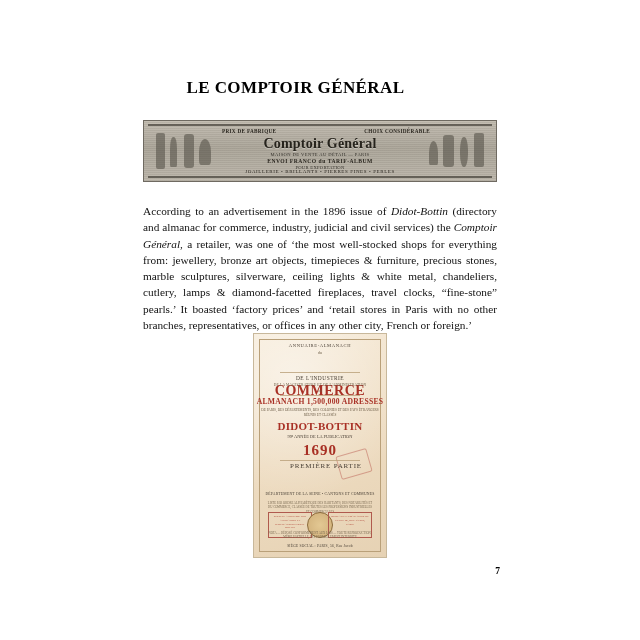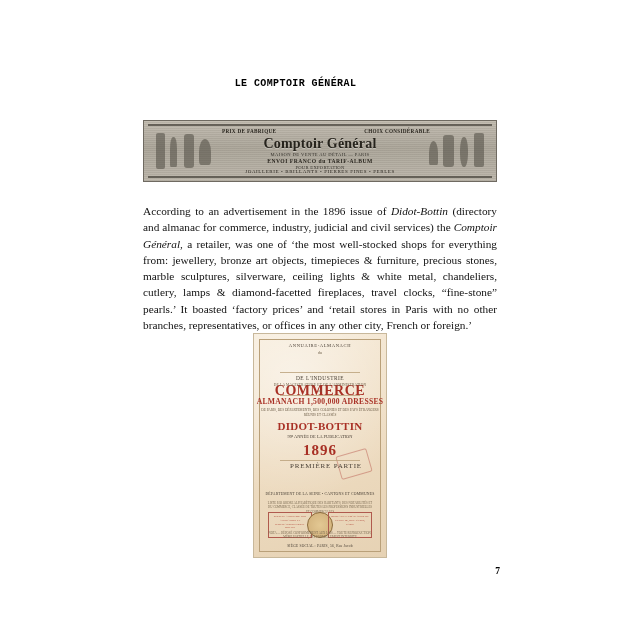--- a/index.html
+++ b/index.html
@@ -22,23 +22,23 @@
     box-sizing: border-box;
   }
 
   
   .doc-title {
     position: absolute;
     top: 78px;
     left: 0;
     width: 591px;
     text-align: center;
-    font-family: Liberation Mono, monospace;
-    font-weight: bold;
-    font-size: 10px;
+    font-family: Liberation Serif, serif;
+    font-weight: bold;
+    font-size: 17px;
     letter-spacing: 0.4px;
   }
 
   
   .banner-figure {
     position: absolute;
     top: 120px;
     left: 143px;
     width: 354px;
     height: 62px;
@@ -324,21 +324,21 @@
     <div class="c-rule rule-a"></div>
     <div class="cover-inner c-sub1">DE L'INDUSTRIE</div>
     <div class="cover-inner c-sub2">DE LA MAGISTRATURE ET DE L'ADMINISTRATION</div>
     <div class="cover-inner c-sub3">ou</div>
     <div class="c-rule rule-b"></div>
     <div class="cover-inner c-alm">ALMANACH 1,500,000 ADRESSES</div>
     <div class="cover-inner c-sub4">DE PARIS, DES DÉPARTEMENTS, DES COLONIES ET DES PAYS ÉTRANGERS</div>
     <div class="cover-inner c-sub5">RÉUNIS ET CLASSÉS</div>
     <div class="cover-inner c-didot">DIDOT-BOTTIN</div>
     <div class="cover-inner c-year99">99ᵉ ANNÉE DE LA PUBLICATION</div>
-    <div class="cover-inner c-1896">1896</div>
+    <div class="cover-inner c-1896">1690</div>
     <div class="c-redstamp"></div>
     <div class="c-rule rule-c"></div>
     <div class="cover-inner c-prem">PREMIÈRE PARTIE</div>
     <div class="cover-inner c-dept">DÉPARTEMENT DE LA SEINE • CANTONS ET COMMUNES</div>
     <div class="cover-inner c-note1">LISTE PAR ORDRE ALPHABÉTIQUE DES HABITANTS, DES NOTABILITÉS ET DU COMMERCE, CLASSÉE DE TOUTES LES PROFESSIONS INDUSTRIELLES ET COMMERCIALES</div>
     <div class="c-stampbox">SOCIÉTÉ ANONYME DES ANNUAIRES ET PUBLICATIONS DIDOT-BOTTIN</div>
     <div class="c-seal"></div>
     <div class="c-stampbox2">BUREAUX ET MAGASINS DE VENTE 56, RUE JACOB, PARIS</div>
     <div class="cover-inner c-note2">NOTA — DÉPOSÉ CONFORMÉMENT AUX LOIS — TOUTE REPRODUCTION, MÊME PARTIELLE, EST FORMELLEMENT INTERDITE</div>
     <div class="cover-inner c-foot">SIÈGE SOCIAL : PARIS, 56, Rue Jacob</div>

